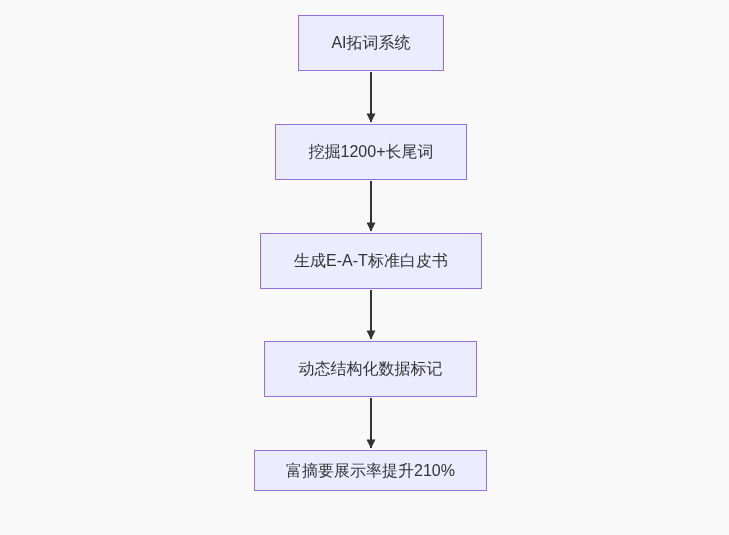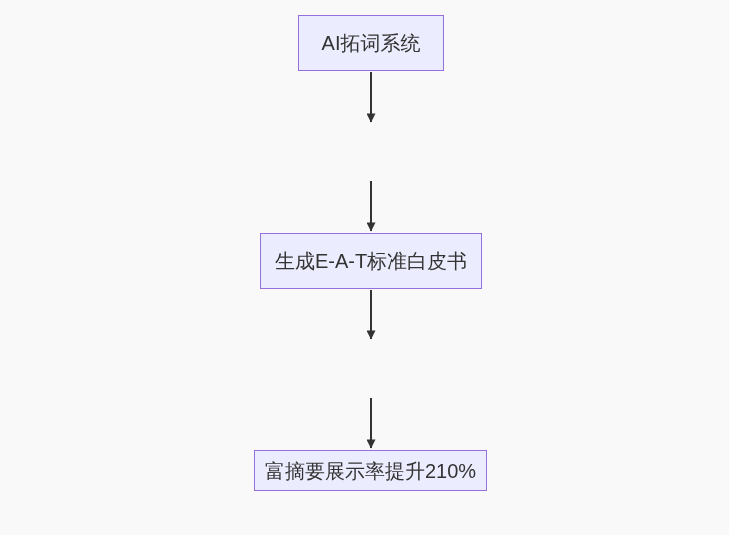--- a/index.html
+++ b/index.html
@@ -31,21 +31,21 @@
     }
     .node {
       position: absolute;
       box-sizing: border-box;
       background: var(--node-fill, #ECECFF);
       border: 1px solid var(--node-border, #9370DB);
       color: var(--text-color, #333333);
       display: flex;
       align-items: center;
       justify-content: center;
-      font-size: 20px;
+      font-size: 16px;
       line-height: 1;
       white-space: nowrap;
     }
     #node-0 { left: 298px; top: 15px;  width: 146px; height: 56px; }
     #node-1 { left: 275px; top: 124px; width: 192px; height: 56px; }
     #node-2 { left: 260px; top: 233px; width: 222px; height: 56px; }
     #node-3 { left: 264px; top: 341px; width: 213px; height: 56px; }
     #node-4 { left: 254px; top: 450px; width: 233px; height: 41px; }
   </style>
 </head>
@@ -61,20 +61,26 @@
     </defs>
     <line class="edge-line" x1="371" y1="72" x2="371" y2="122" stroke="#333333" stroke-width="2" marker-end="url(#arrowhead)"></line>
     <line class="edge-line" x1="371" y1="181" x2="371" y2="231" stroke="#333333" stroke-width="2" marker-end="url(#arrowhead)"></line>
     <line class="edge-line" x1="371" y1="290" x2="371" y2="339" stroke="#333333" stroke-width="2" marker-end="url(#arrowhead)"></line>
     <line class="edge-line" x1="371" y1="398" x2="371" y2="448" stroke="#333333" stroke-width="2" marker-end="url(#arrowhead)"></line>
   </svg>
 
   <div class="node" id="node-0">
     <span>AI拓词系统</span>
   </div>
+  <div class="node" id="node-1">
+    <span>挖掘1200+长尾词</span>
+  </div>
   <div class="node" id="node-2">
     <span>生成E-A-T标准白皮书</span>
+  </div>
+  <div class="node" id="node-3">
+    <span>动态结构化数据标记</span>
   </div>
   <div class="node" id="node-4">
     <span>富摘要展示率提升210%</span>
   </div>
 
 </div>
 
 </body></html>

